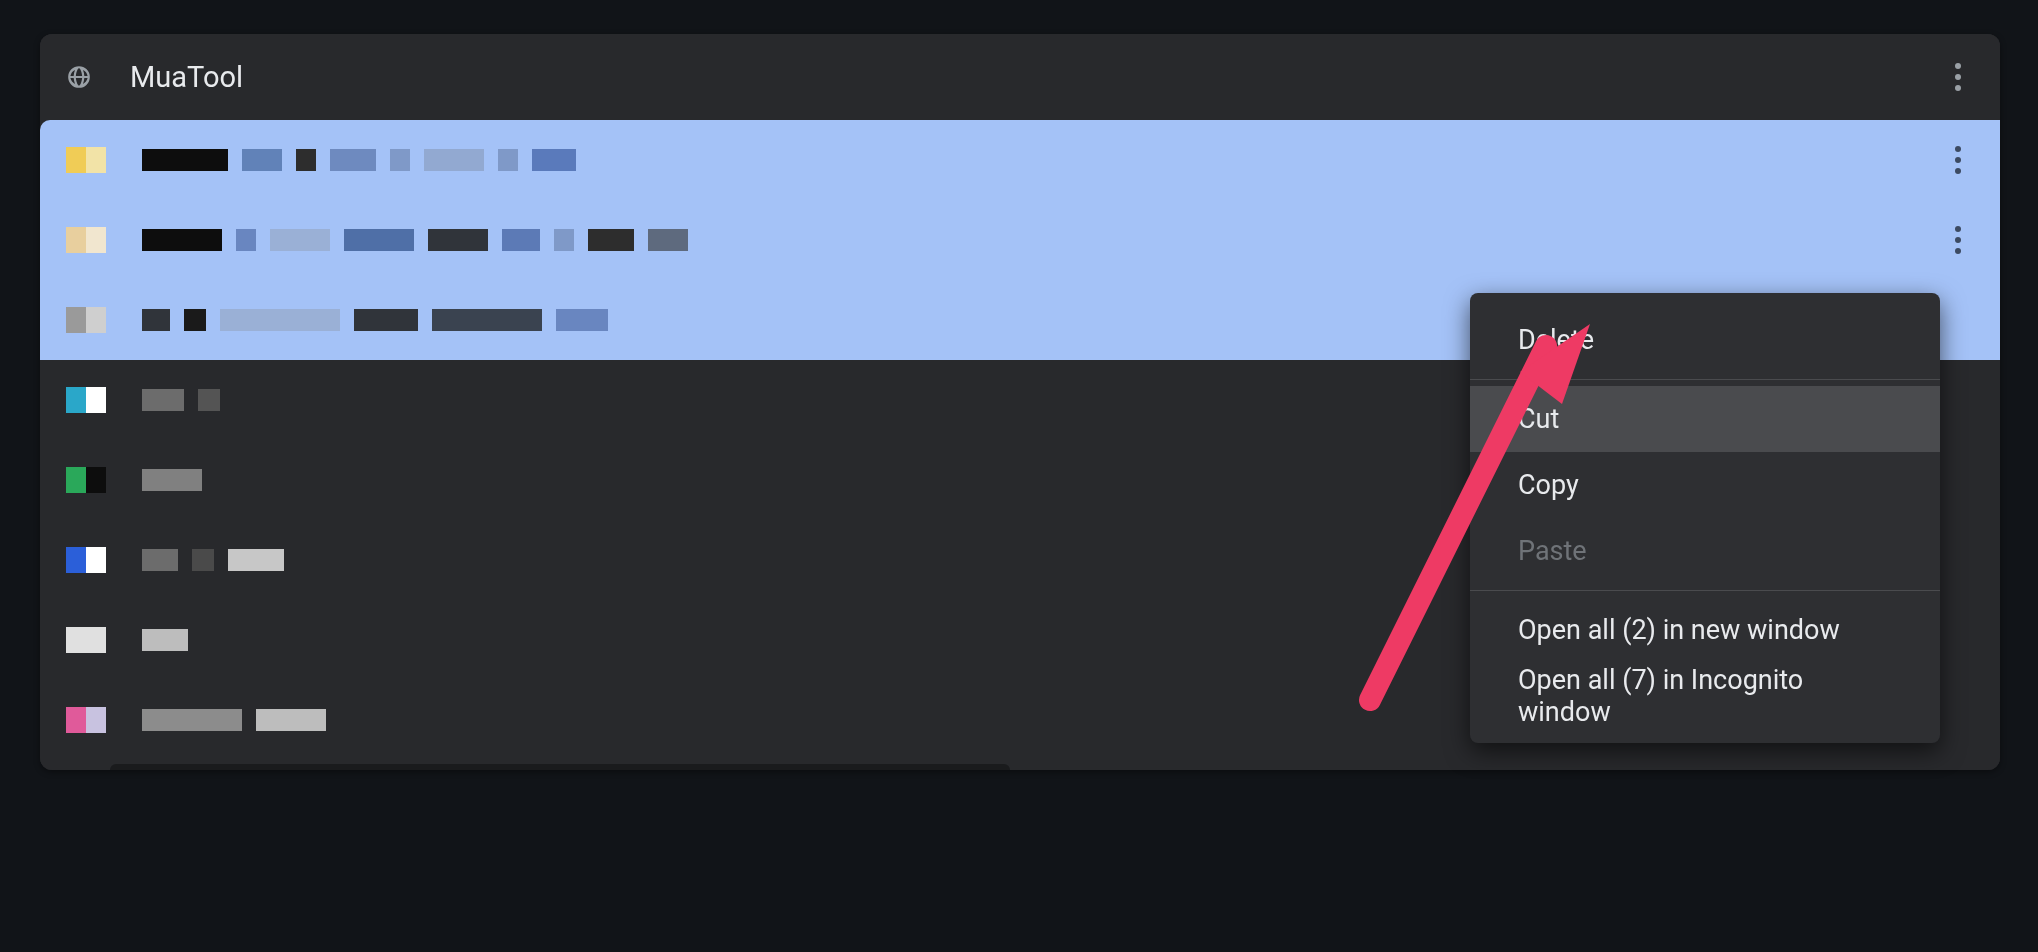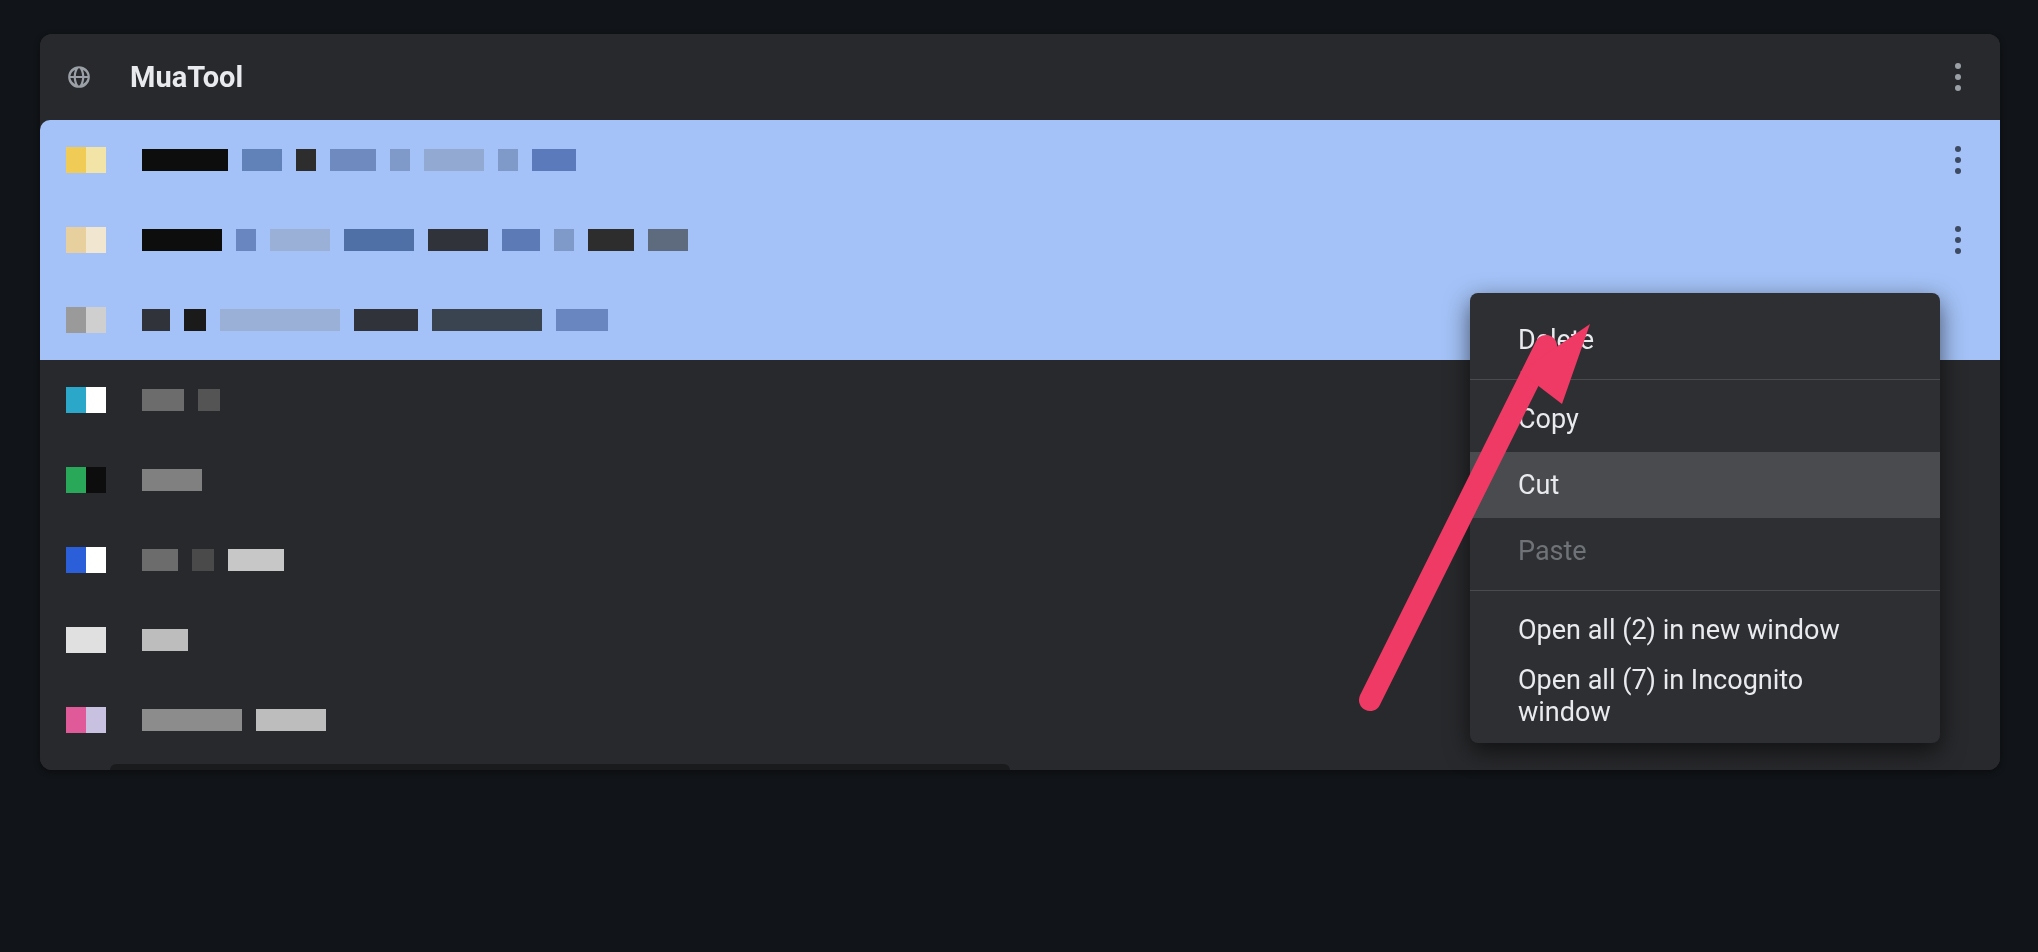--- a/index.html
+++ b/index.html
@@ -34,21 +34,21 @@
     width: 26px;
     height: 26px;
     margin-right: 38px;
     flex-shrink: 0;
     display: flex;
     align-items: center;
     justify-content: center;
   }
   .title {
     font-size: 29px;
-    font-weight: 700;
+    font-weight: 400;
     color: #e8eaed;
   }
   .header-more {
     position: absolute;
     right: 22px;
     top: 50%;
     transform: translateY(-50%);
     width: 40px;
     height: 40px;
     display: flex;
@@ -285,22 +285,22 @@
         </div>
       </div>
     </div>
 
   <div class="scrollbar-track"></div>
 </div>
 
 <div class="context-menu">
   <div class="menu-item">Delete</div>
   <div class="menu-sep"></div>
+  <div class="menu-item hover">Cut</div>
   <div class="menu-item">Copy</div>
-  <div class="menu-item hover">Cut</div>
   <div class="menu-item disabled">Paste</div>
   <div class="menu-sep"></div>
   <div class="menu-item">Open all (2) in new window</div>
   <div class="menu-item">Open all (7) in Incognito window</div>
 </div>
 
 <svg class="arrow-svg" width="300" height="440">
   <defs>
     <marker id="arrowhead" markerWidth="8" markerHeight="8" refX="3" refY="4" orient="auto">
       <polygon points="0 0, 8 4, 0 8" fill="#ee3a64"></polygon>

